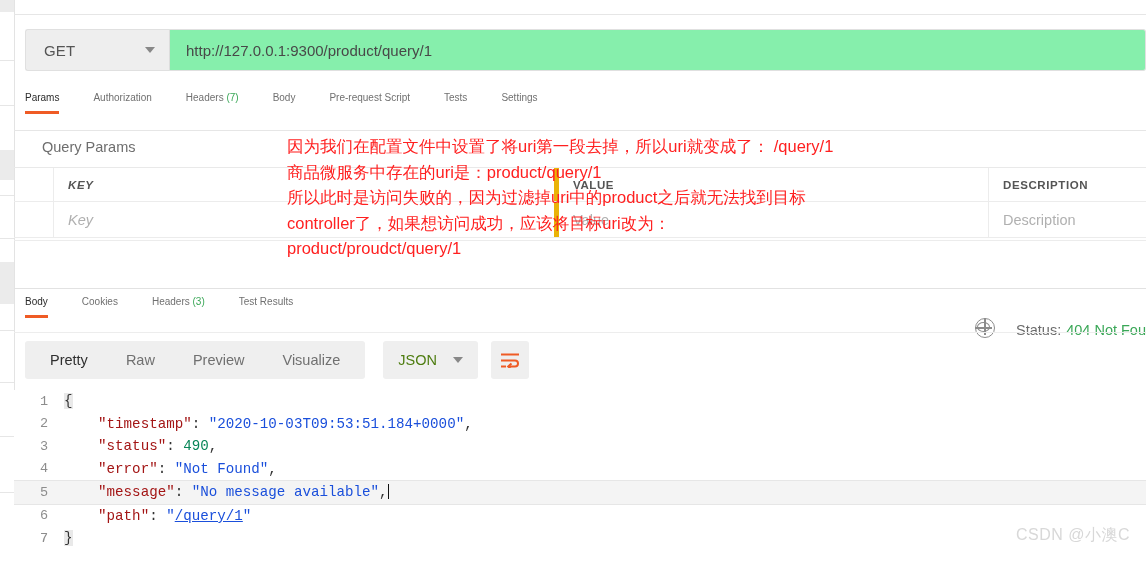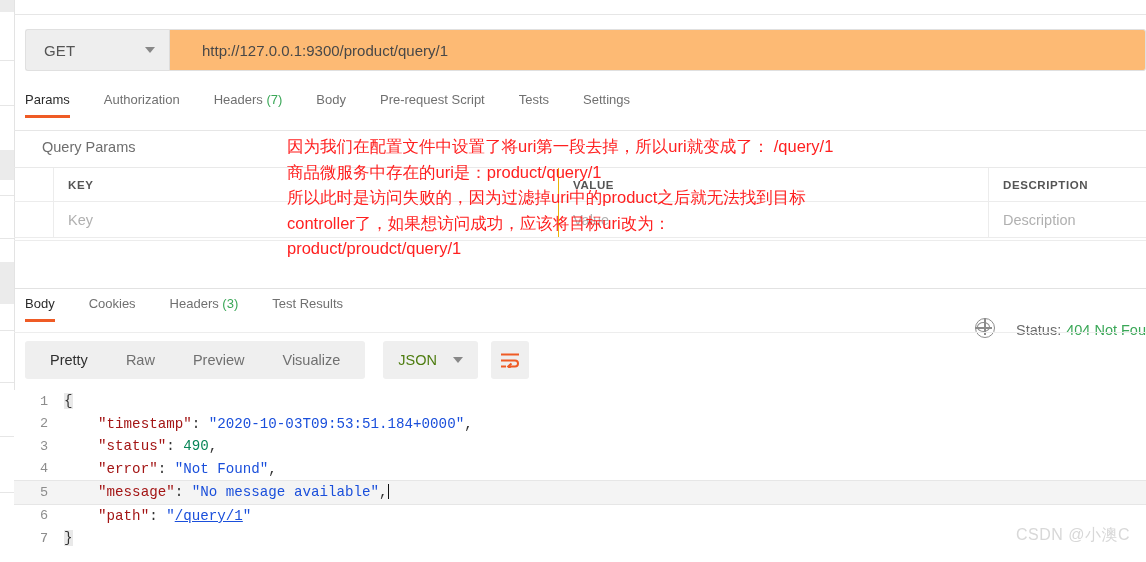--- a/index.html
+++ b/index.html
@@ -23,44 +23,44 @@
   
   .urlbar{position:absolute;left:25px;top:29px;height:42px;width:1121px;display:flex;align-items:stretch;}
   .method-box{
     width:144px;background:#eeeeee;border:1px solid #e0e0e0;border-right:none;
     border-radius:3px 0 0 3px;display:flex;align-items:center;justify-content:space-between;
     padding:0 14px 0 18px;box-sizing:border-box;
   }
   .method-label{font-size:15px;color:#555;letter-spacing:.2px;}
   .caret{width:0;height:0;border-left:5px solid transparent;border-right:5px solid transparent;border-top:6px solid #888;}
   .url-box{
-    flex:1;background:#fdba74;border:1px solid #e0e0e0;border-left:1px solid #dcdcdc;
-    border-radius:0 3px 3px 0;display:flex;align-items:center;padding:0 32px;box-sizing:border-box;
+    flex:1;background:#86efac;border:1px solid #e0e0e0;border-left:1px solid #dcdcdc;
+    border-radius:0 3px 3px 0;display:flex;align-items:center;padding:0 16px;box-sizing:border-box;
   }
   .url-text{font-size:15px;color:#484848;}
 
   
   .req-tabs{position:absolute;left:25px;top:92px;height:37px;width:1121px;display:flex;align-items:flex-start;}
-  .rtab{font-size:13px;color:#707070;margin-right:34px;padding-bottom:11px;position:relative;white-space:nowrap;cursor:pointer;}
+  .rtab{font-size:10px;color:#707070;margin-right:34px;padding-bottom:11px;position:relative;white-space:nowrap;cursor:pointer;}
   .rtab.active{color:#2b2b2b;}
   .rtab.active:after{content:"";position:absolute;left:0;right:0;bottom:0;height:3px;background:#ef5b25;}
   .cnt{color:#3aa757;}
 
   .tabs-rule{position:absolute;left:14px;top:130px;width:1132px;height:1px;background:#e6e6e6;}
 
   
   .qp-title{position:absolute;left:42px;top:139px;font-size:14.5px;color:#6e6e6e;}
   .qp-rule{position:absolute;left:14px;top:167px;width:1132px;height:1px;background:#e9e9e9;}
 
   .table{position:absolute;left:14px;top:168px;width:1132px;}
   .trow{display:flex;height:36px;align-items:center;border-bottom:1px solid #ececec;box-sizing:border-box;}
   .trow.head{height:34px;}
   .cell{height:100%;display:flex;align-items:center;box-sizing:border-box;padding-left:14px;}
   .c-check{width:40px;padding-left:0;border-right:1px solid #ececec;}
-  .c-key{width:505px;border-right:1px solid #eab308;}
+  .c-key{width:505px;border-right:5px solid #eab308;font-style:italic;}
   .c-val{width:430px;border-right:1px solid #ececec;}
   .c-desc{flex:1;}
   .th{font-size:11.5px;font-weight:bold;color:#555;letter-spacing:.6px;}
   .ph{font-size:14.5px;color:#b0b0b0;}
   .table-bottom{position:absolute;left:14px;top:240px;width:1132px;height:1px;background:#ececec;}
 
   
   .annot{
     position:absolute;left:287px;top:134px;width:660px;
     color:#ff2020;font-size:16.5px;line-height:25.5px;

